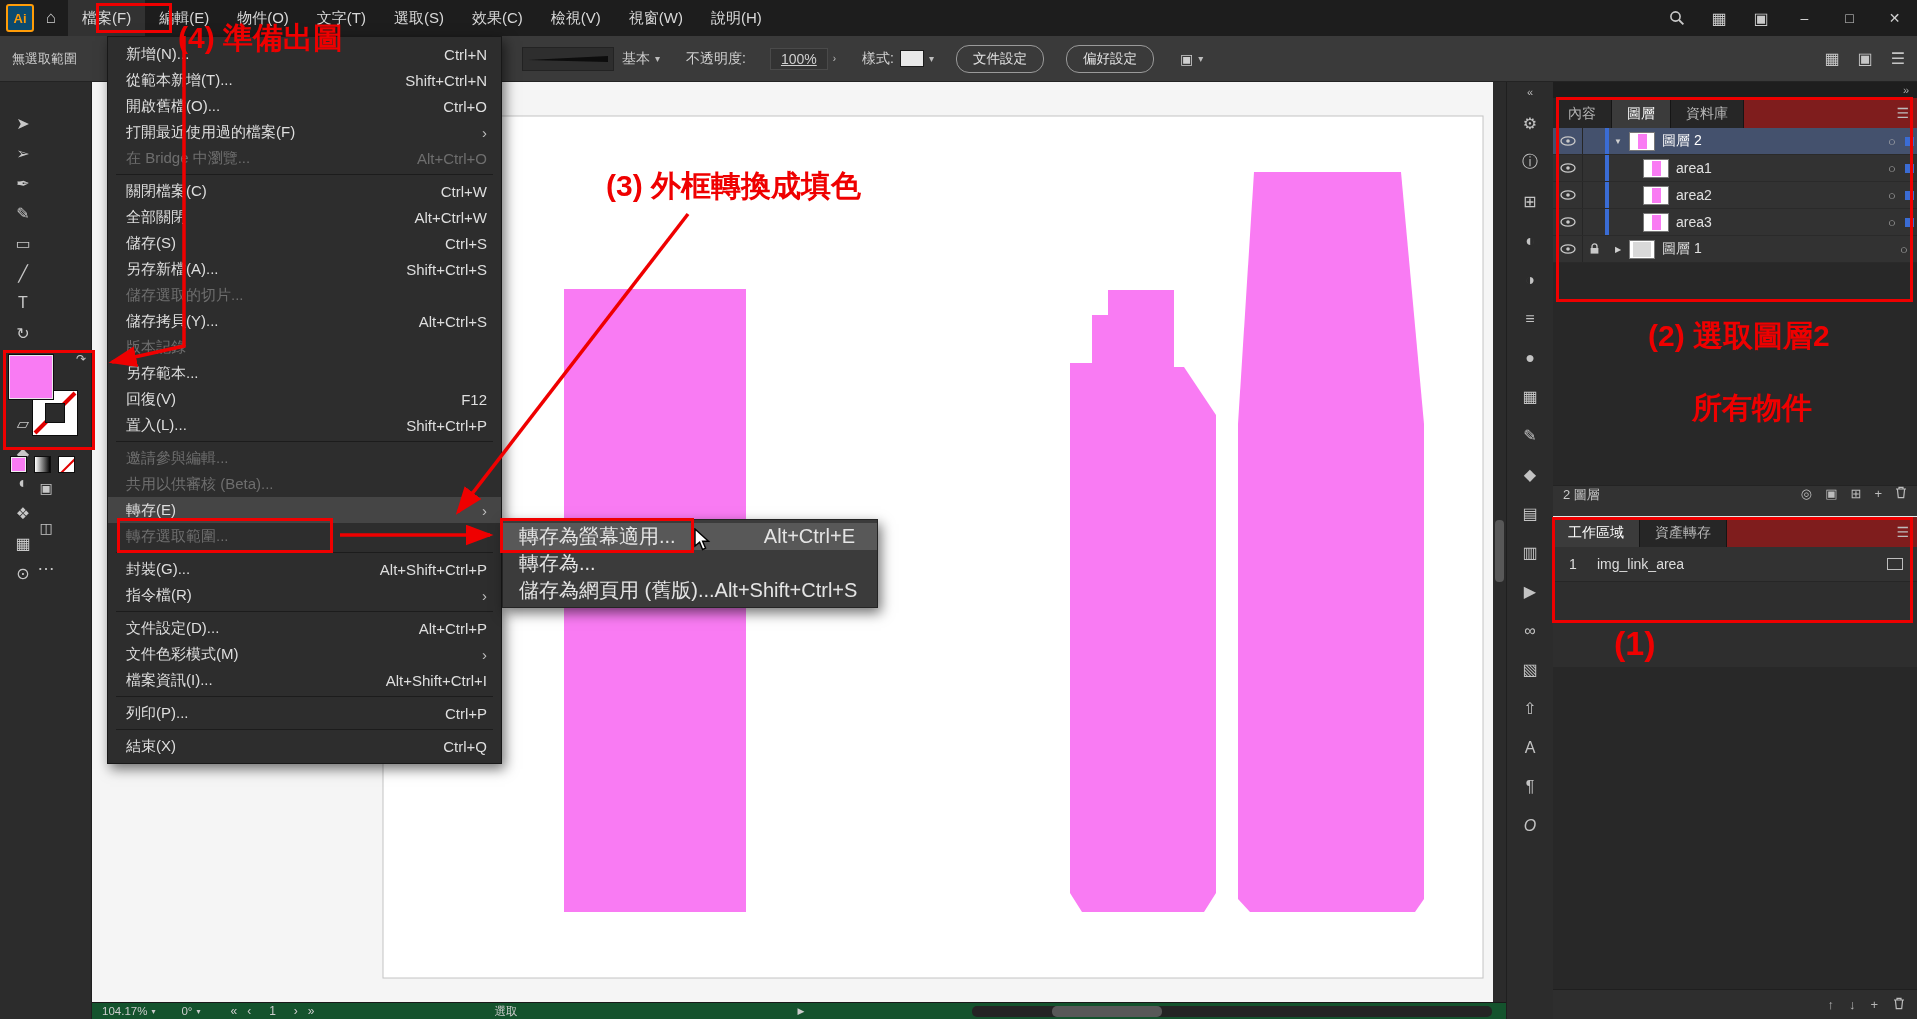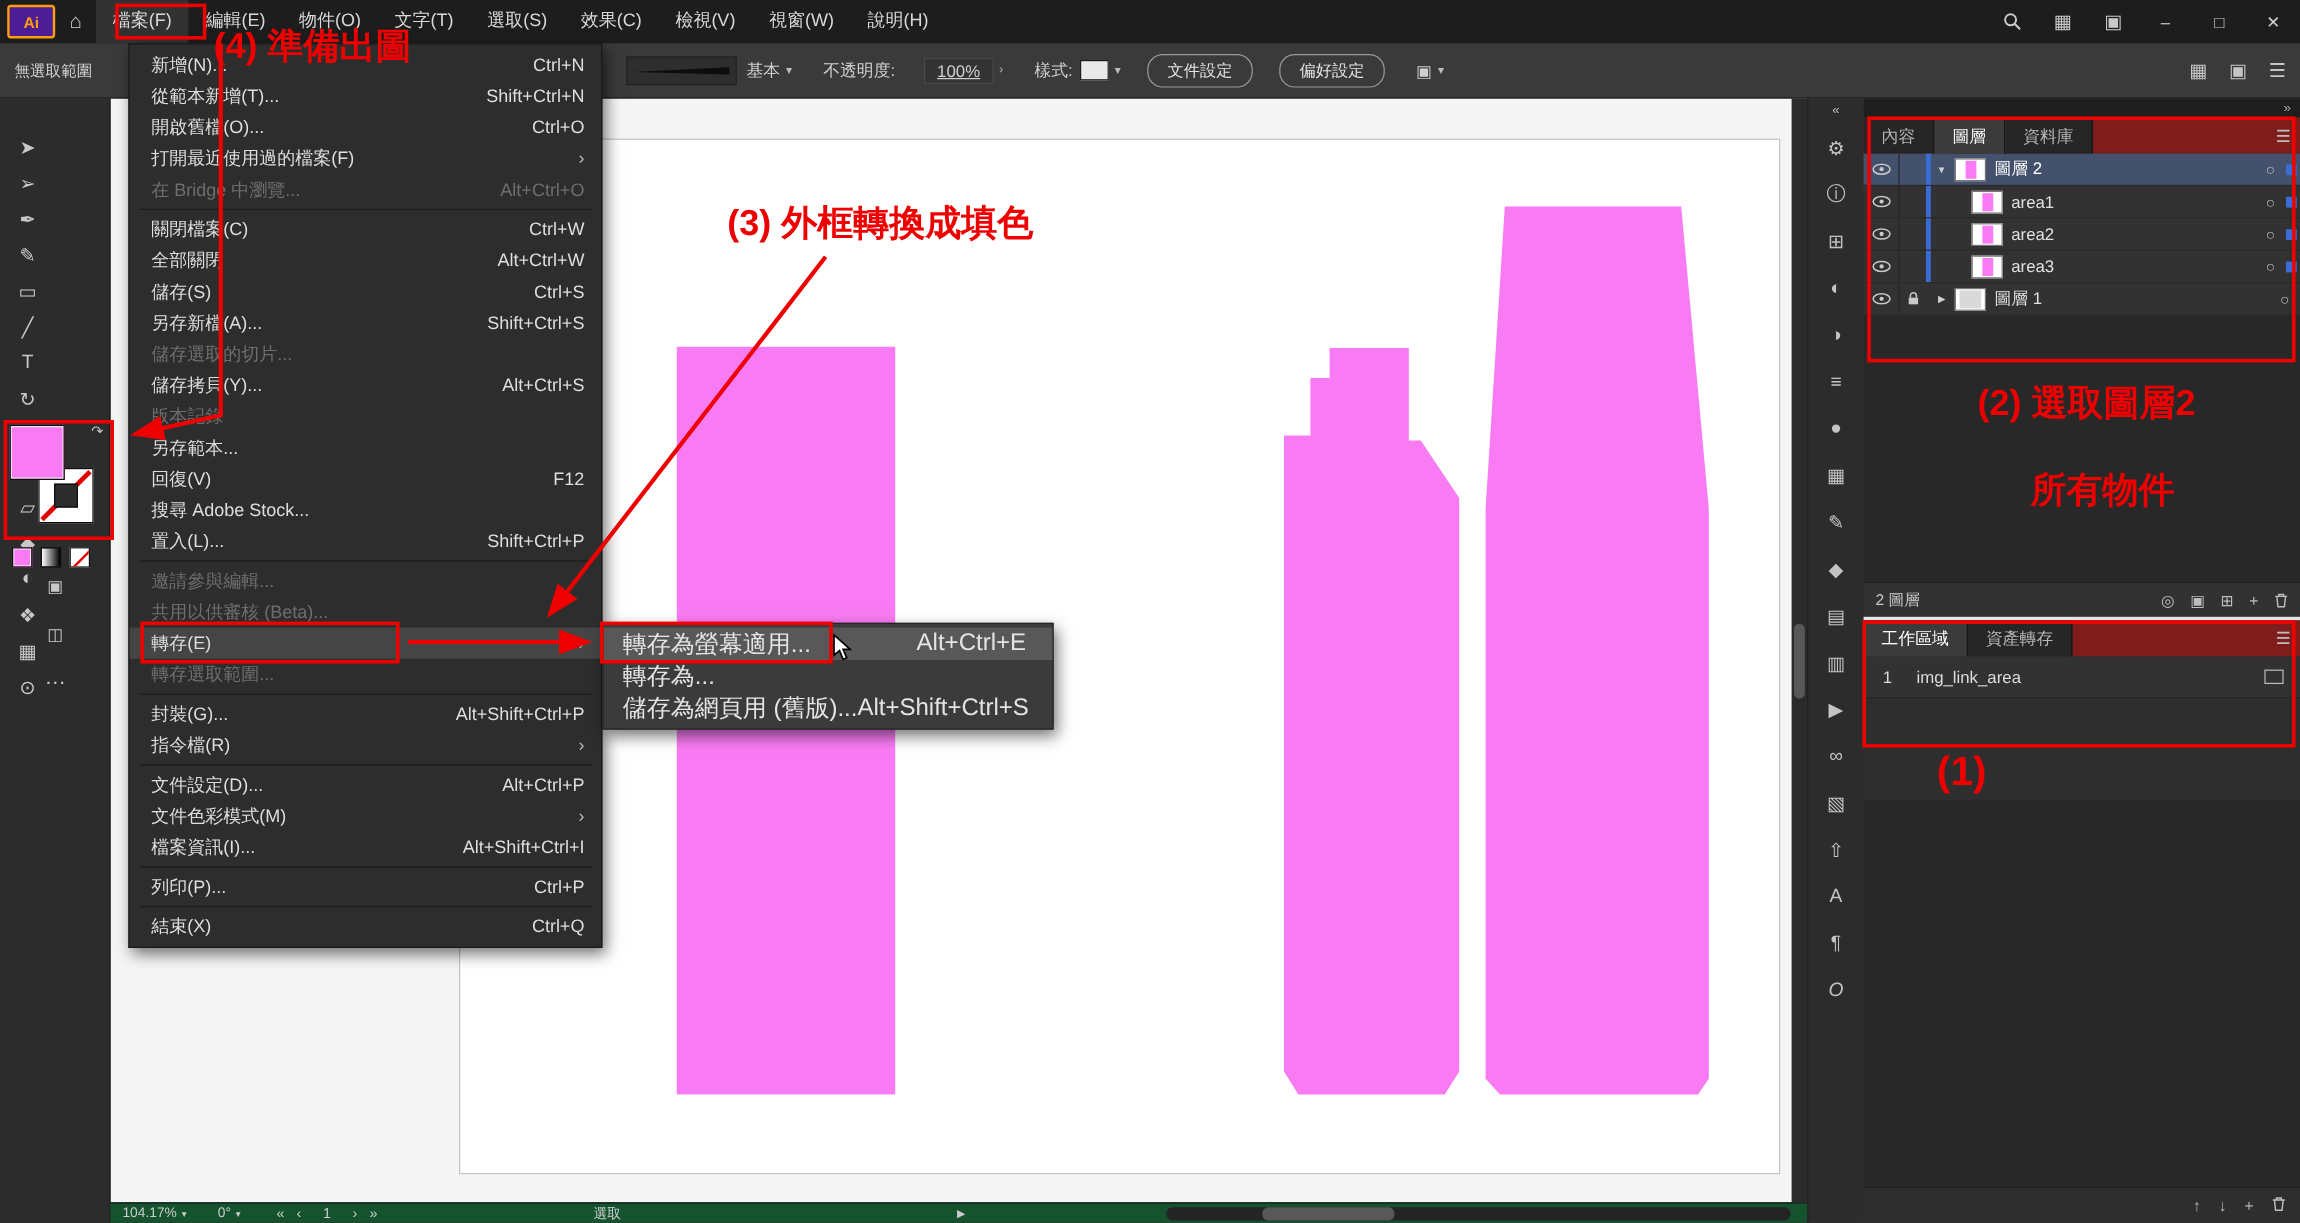--- a/index.html
+++ b/index.html
@@ -1,21 +1,21 @@
 <!DOCTYPE html>
 <html><head>
 <meta charset="utf-8">
 <style>
   * { box-sizing: border-box; margin: 0; padding: 0; }
   body { margin:0; background:#111; font-family:"Liberation Sans", sans-serif; }
   .root { position:relative; width:1917px; height:1019px; background:#323232; overflow:hidden; }
 
   
   #menubar { position:absolute; left:0; top:0; width:100%; height:36px; background:#1d1d1d; display:flex; align-items:center; color:#d8d8d8; z-index:20; }
-  .ai-logo { width:40px; height:28px; margin-left:6px; background:#4c1d95; border:2px solid #ff9c08; color:#ff9c08; font-weight:bold; font-size:13px; display:flex; align-items:center; justify-content:center; border-radius:3px; }
+  .ai-logo { width:28px; height:28px; margin-left:6px; background:#0c4a6e; border:2px solid #ff9c08; color:#ff9c08; font-weight:bold; font-size:13px; display:flex; align-items:center; justify-content:center; border-radius:3px; }
   .home-ic { width:34px; text-align:center; font-size:17px; color:#cfcfcf; }
   .menu { padding:0 14px; height:36px; line-height:36px; font-size:15px; cursor:default; }
   .menu.open { background:#323232; }
   .mb-spacer { flex:1; }
   .mb-ic { width:42px; height:36px; display:flex; align-items:center; justify-content:center; font-size:16px; color:#c9c9c9; }
   .winbtn { width:45px; height:36px; display:flex; align-items:center; justify-content:center; font-size:14px; color:#cfcfcf; }
 
   
   #controlbar { position:absolute; left:0; top:36px; width:100%; height:46px; background:#3a3a3a; border-bottom:1px solid #232323; display:flex; align-items:center; color:#cfcfcf; font-size:14px; z-index:5; }
   .cb-label { margin-left:12px; font-size:13px; }
@@ -99,21 +99,21 @@
   .selbar.off { background:transparent; }
   .tw { width:18px; text-align:center; font-size:8px; color:#d0d0d0; flex:none; }
   .thumb { width:26px; height:19px; background:#fff; border:1px solid #787878; margin:0 7px 0 2px; position:relative; flex:none; }
   .thumb .tp { position:absolute; left:8px; top:1px; width:9px; height:15px; background:#f97bf3; }
   .thumb.gray .tp { background:#d9d9d9; left:3px; width:18px; }
   .child .thumb { margin-left:16px; }
   .lname { flex:1; white-space:nowrap; overflow:hidden; }
   .target { width:26px; text-align:center; color:#b5b5b5; font-size:13px; flex:none; }
   .selsq { width:9px; height:9px; background:#3a6cd4; margin-right:3px; flex:none; }
   .layers-empty { height:222px; background:#282828; }
-  .lstatus { height:32px; display:flex; align-items:center; background:#323232; border-top:1px solid #232323; border-bottom:3px solid #e5e5e5; font-size:13px; color:#c9c9c9; padding:0 10px; }
+  .lstatus { height:32px; display:flex; align-items:flex-start; background:#323232; border-top:1px solid #232323; border-bottom:1px solid #e5e5e5; font-size:13px; color:#c9c9c9; padding:0 10px; }
   .lstatus .sp { flex:1; }
   .st-ic { margin-left:13px; font-size:13px; color:#bdbdbd; display:flex; align-items:center; }
   .ab-row { height:35px; display:flex; align-items:center; background:#323232; border-bottom:1px solid #262626; font-size:14px; color:#dddddd; }
   .ab-num { padding-left:16px; width:44px; }
   .ab-icon { width:16px; height:12px; border:1px solid #bdbdbd; margin-left:auto; margin-right:14px; }
   .panel-empty2 { position:absolute; left:0; right:0; top:585px; bottom:30px; background:#282828; }
   .panel-bottom { position:absolute; left:0; right:0; bottom:0; height:30px; background:#2e2e2e; border-top:1px solid #1f1f1f; display:flex; align-items:center; justify-content:flex-end; gap:15px; padding:0 12px; color:#b5b5b5; font-size:13px; }
 
   
   .rbox { position:absolute; border:3px solid #ef0000; z-index:77; pointer-events:none; }
@@ -309,23 +309,20 @@
       </div>
     <div class="mi disabled">
         <span class="lbl">版本記錄</span>
       </div>
     <div class="mi">
         <span class="lbl">另存範本...</span>
       </div>
     <div class="mi">
         <span class="lbl">回復(V)</span>
         <span class="sc">F12</span>
-      </div>
-    <div class="mi">
-        <span class="lbl">搜尋 Adobe Stock...</span>
       </div>
     <div class="mi">
         <span class="lbl">置入(L)...</span>
         <span class="sc">Shift+Ctrl+P</span>
       </div>
     <div class="msep"></div>
     <div class="mi disabled">
         <span class="lbl">邀請參與編輯...</span>
       </div>
     <div class="mi disabled">

